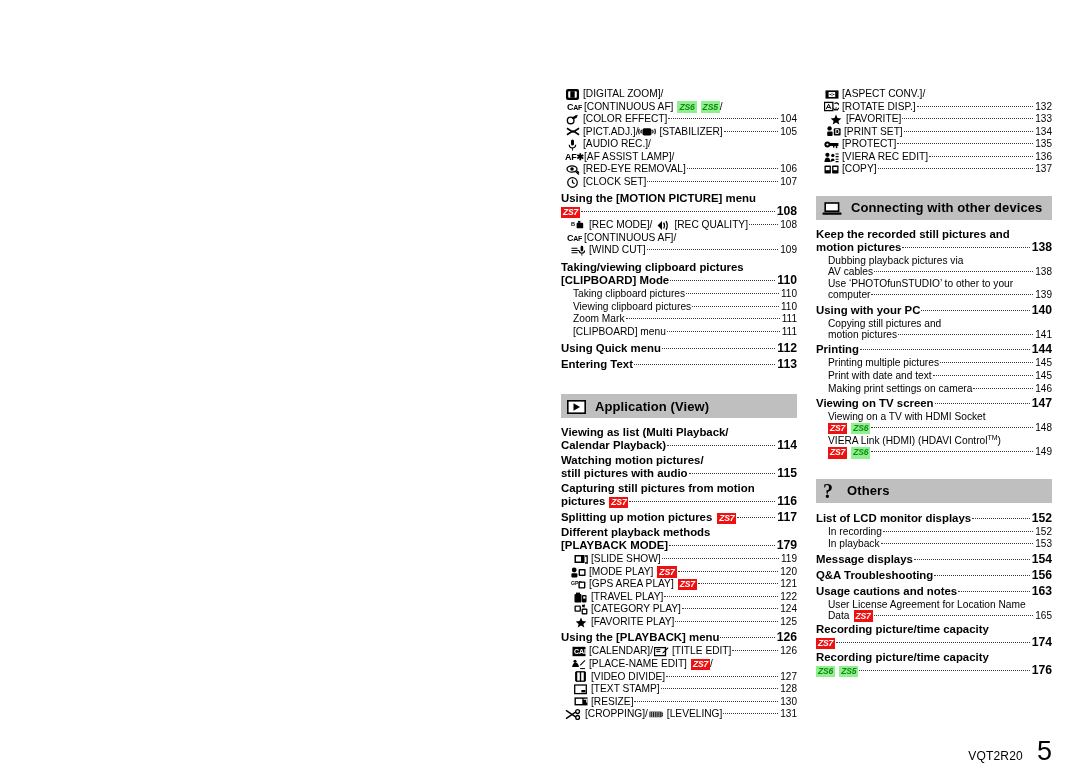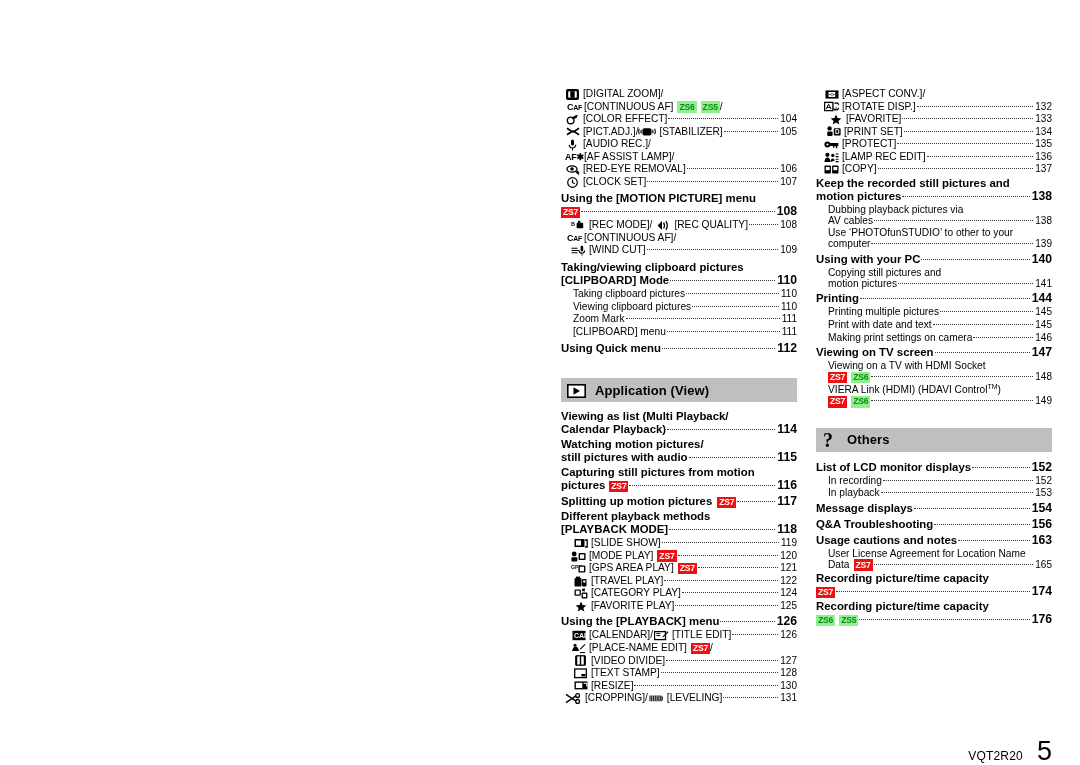--- a/index.html
+++ b/index.html
@@ -85,20 +85,21 @@
   
   .badge {
     display: inline-block;
     font-size: 8.6px;
     font-weight: bold;
     line-height: 1;
     padding: 1.5px 2px 1.5px 2px;
     vertical-align: 1px;
     letter-spacing: -0.2px;
     font-family: "Liberation Sans", sans-serif;
+    font-style: italic;
   }
   .badge.red   { background: #ee1111; color: #ffffff; }
   .badge.green { background: #8ef08e; color: #0f8a0f; }
 
   
   .ic {
     display: inline-block;
     width: 15px;
     text-align: center;
     margin-right: 3px;
@@ -312,20 +313,25 @@
           <span class="leader"></span>
           <span class="pg">111</span>
         </div>
       </div>
 
       <div class="row lvl1" style="margin-top:3px">
         <span class="txt">Using Quick menu</span>
         <span class="leader"></span>
         <span class="pg">112</span>
       </div>
+      <div class="row lvl1">
+        <span class="txt">Entering Text</span>
+        <span class="leader"></span>
+        <span class="pg">113</span>
+      </div>
 
       <div class="band" style="margin-top:22px">
         <span class="ic" style="width:19px">
           <svg width="19" height="14" viewBox="0 0 19 14">
               <rect x="0.8" y="0.8" width="17.4" height="12.4" fill="#fff" stroke="#000" stroke-width="1.6"></rect>
               <path d="M6.5 3.3 L13 7 L6.5 10.7 Z" fill="#000"></path>
             </svg>
         </span>
         <span class="band-title">Application (View)</span>
       </div>
@@ -357,21 +363,21 @@
           <span class="txt">Splitting up motion pictures</span>
           <span class="badge red" style="margin-left:5px">ZS7</span>
           <span class="leader"></span>
           <span class="pg">117</span>
         </div>
 
         <div class="lvl1 cont">Different playback methods</div>
         <div class="row lvl1" style="margin-top:0">
           <span class="txt">[PLAYBACK MODE]</span>
           <span class="leader"></span>
-          <span class="pg">118</span>
+          <span class="pg">179</span>
         </div>
       </div>
 
       <div>
         <div class="row lvl2 icons" style="padding-left:12px">
           <span class="ic">
             <svg width="14" height="11" viewBox="0 0 14 11">
                 <rect x="0.5" y="1" width="10" height="8" fill="#000"></rect>
                 <rect x="2" y="2.5" width="5" height="5" fill="#fff"></rect>
                 <path d="M11 2 h2.2 v7 h-2.2" stroke="#000" stroke-width="1.3" fill="none"></path>
@@ -626,40 +632,50 @@
         <div class="row lvl2 icons" style="padding-left:8px">
           <span class="ic">
             <svg width="15" height="11" viewBox="0 0 15 11">
                 <circle cx="3.4" cy="2.8" r="2.1" fill="#000"></circle>
                 <path d="M0.4 10 Q0.8 5.6 3.4 5.6 Q6 5.6 6.4 10 Z" fill="#000"></path>
                 <circle cx="8.8" cy="3.4" r="1.6" fill="#000"></circle>
                 <path d="M6.4 10 Q6.8 6.6 8.8 6.6 Q10.2 6.6 10.8 8.6" fill="#000"></path>
                 <path d="M11.6 2 h3 M11.6 4.6 h3 M11.6 7.2 h3 M11.6 9.6 h3" stroke="#000" stroke-width="1.1"></path>
               </svg>
           </span>
-          <span class="txt">[LAMP REC EDIT]</span>
+          <span class="txt">[VIERA REC EDIT]</span>
           <span class="leader"></span>
           <span class="pg">136</span>
         </div>
 
         <div class="row lvl2 icons" style="padding-left:8px">
           <span class="ic">
             <svg width="15" height="11" viewBox="0 0 15 11">
                 <rect x="0.5" y="1.4" width="6.4" height="8.2" rx="0.8" fill="#000"></rect>
                 <rect x="1.8" y="3" width="3.8" height="3.2" fill="#fff"></rect>
                 <rect x="8.1" y="1.4" width="6.4" height="8.2" rx="0.8" fill="#000"></rect>
                 <rect x="9.4" y="3" width="3.8" height="3.2" fill="#fff"></rect>
               </svg>
           </span>
           <span class="txt">[COPY]</span>
           <span class="leader"></span>
           <span class="pg">137</span>
         </div>
       </div>
 
+      <div class="band" style="margin-top:20px">
+        <span class="ic" style="width:20px">
+          <svg width="20" height="15" viewBox="0 0 20 15">
+              <rect x="2.4" y="1.2" width="15" height="10" fill="#000"></rect>
+              <rect x="4" y="2.8" width="11.8" height="6.6" fill="#fff"></rect>
+              <rect x="0.4" y="11.6" width="19.2" height="2.2" rx="1" fill="#000"></rect>
+            </svg>
+        </span>
+        <span class="band-title">Connecting with other devices</span>
+      </div>
 
       <div class="lvl1 cont">Keep the recorded still pictures and</div>
       <div class="row lvl1" style="margin-top:0">
         <span class="txt">motion pictures</span>
         <span class="leader"></span>
         <span class="pg">138</span>
       </div>
 
       <div class="lvl2 cont">Dubbing playback pictures via</div>
       <div class="row lvl2">

